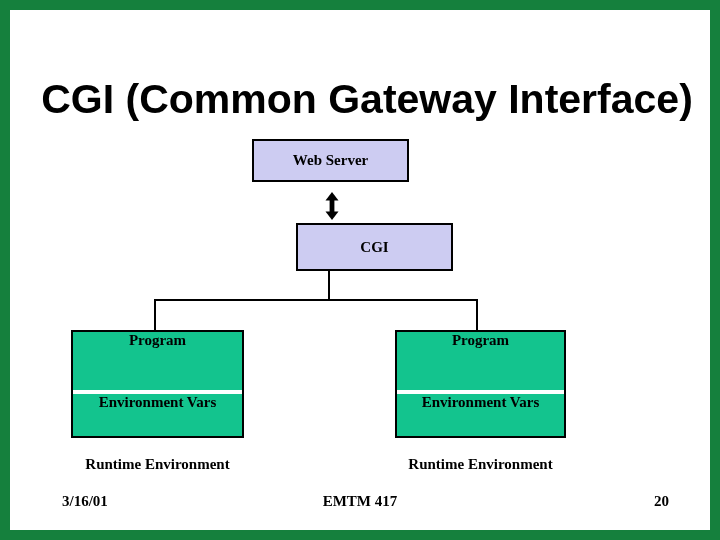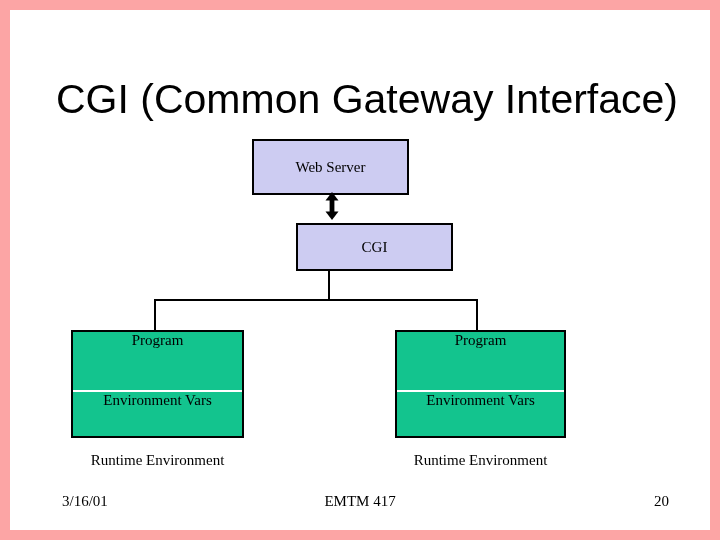--- a/index.html
+++ b/index.html
@@ -1,21 +1,22 @@
 <!DOCTYPE html>
 <html><head>
 <meta charset="utf-8">
 <style>
   html,body{margin:0;padding:0;}
   .page{
     position:relative;
     width:720px;height:540px;
-    background:#fca5a5;           
+    background:#15803d;           
     overflow:hidden;
     font-family:"Liberation Serif", serif;
+    font-weight:bold;
   }
   .slide{
     position:absolute;
     left:10px;top:10px;
     width:700px;height:520px;
     background:#ffffff;
   }
   .abs{position:absolute;}
   .title{
     left:0;top:76px;width:720px;
@@ -28,42 +29,42 @@
     letter-spacing:0px;
     white-space:nowrap;
   }
   .node{
     background:#cdccf2;           
     border:2px solid #000000;
     box-sizing:border-box;
     display:flex;align-items:center;justify-content:center;
     font-size:15px;color:#000000;
   }
-  .node-webserver{left:252px;top:139px;width:157px;height:56px;}
+  .node-webserver{left:252px;top:139px;width:157px;height:43px;}
   .node-cgi{left:252px;top:223px;width:157px;height:48px;margin-left:44px;}
   .line{background:#000000;}
   .line-stub{left:328px;top:270px;width:2px;height:31px;}
   .line-horiz{left:154px;top:299px;width:324px;height:2px;}
   .line-drop-left{left:154px;top:299px;width:2px;height:33px;}
   .line-drop-right{left:476px;top:299px;width:2px;height:33px;}
   .stack{
     background:#13c48e;           
     border:2px solid #000000;
     box-sizing:border-box;
     display:flex;flex-direction:column;
   }
   .stack-left{left:71px;top:330px;width:173px;height:108px;}
   .stack-right{left:395px;top:330px;width:171px;height:108px;}
   .stack .row{
     flex:1;
     display:flex;align-items:center;justify-content:center;
     font-size:15px;color:#000000;
     white-space:nowrap;
   }
-  .stack .row + .row{border-top:2px solid #ffffff;margin-top:41px;}
+  .stack .row + .row{border-top:4px solid #ffffff;margin-top:41px;}
   .arrow{left:325px;top:192px;width:14px;height:28px;}
   .footer-item{
     top:492px;
     font-size:15px;line-height:18px;color:#000000;
     white-space:nowrap;
   }
   .footer-date{left:62px;}
   .footer-course{left:0;width:720px;text-align:center;}
   .footer-page{left:654px;}
 </style>

